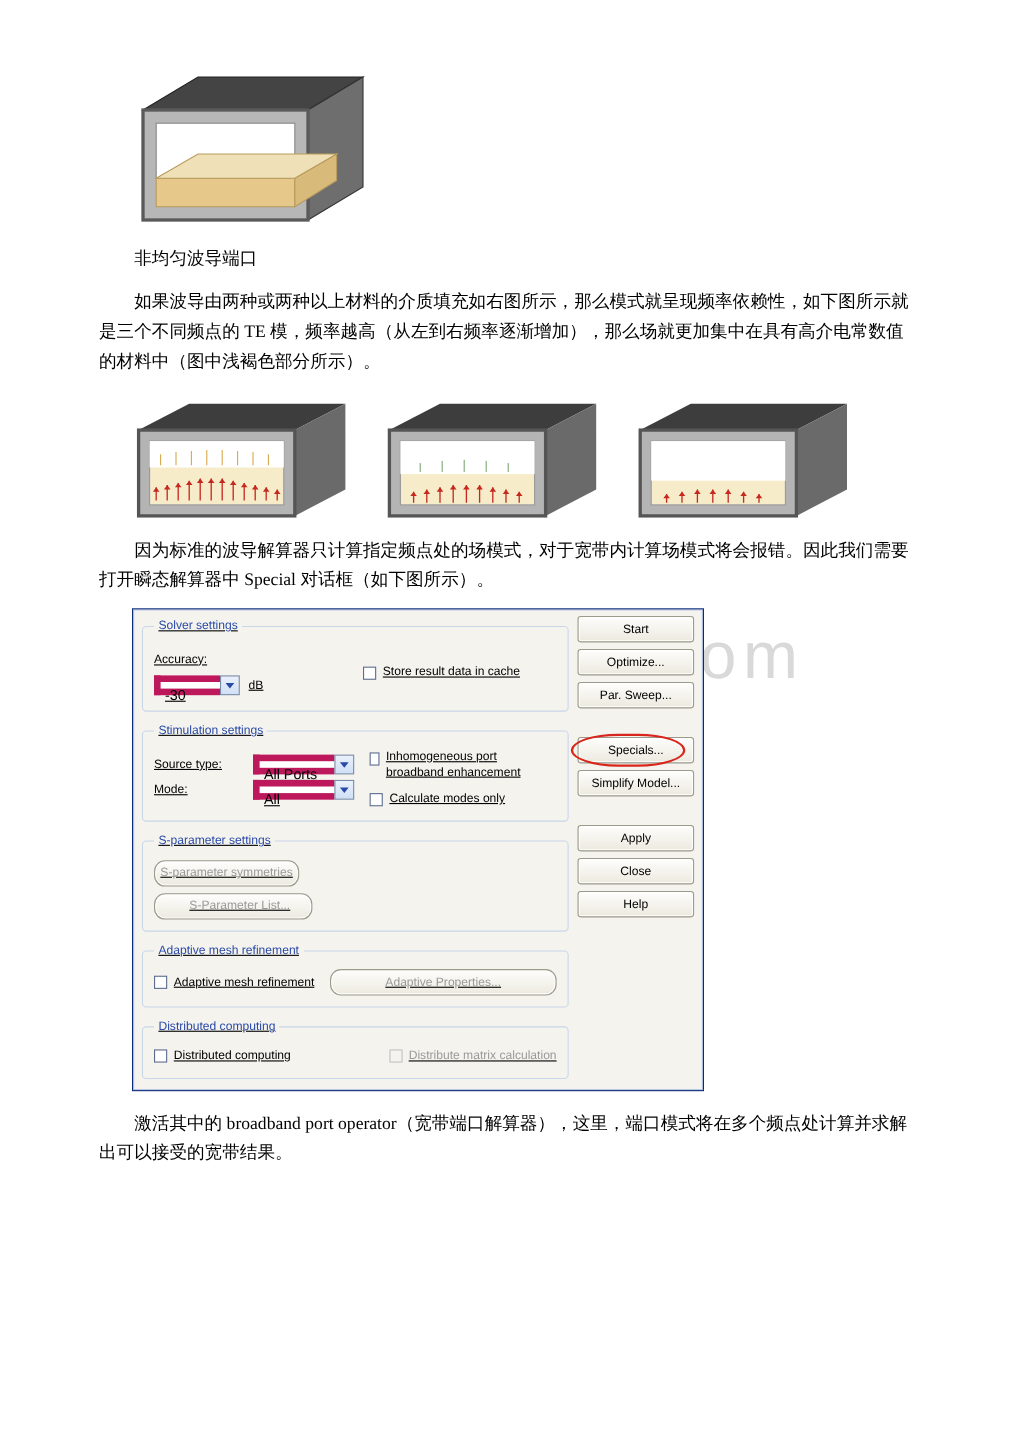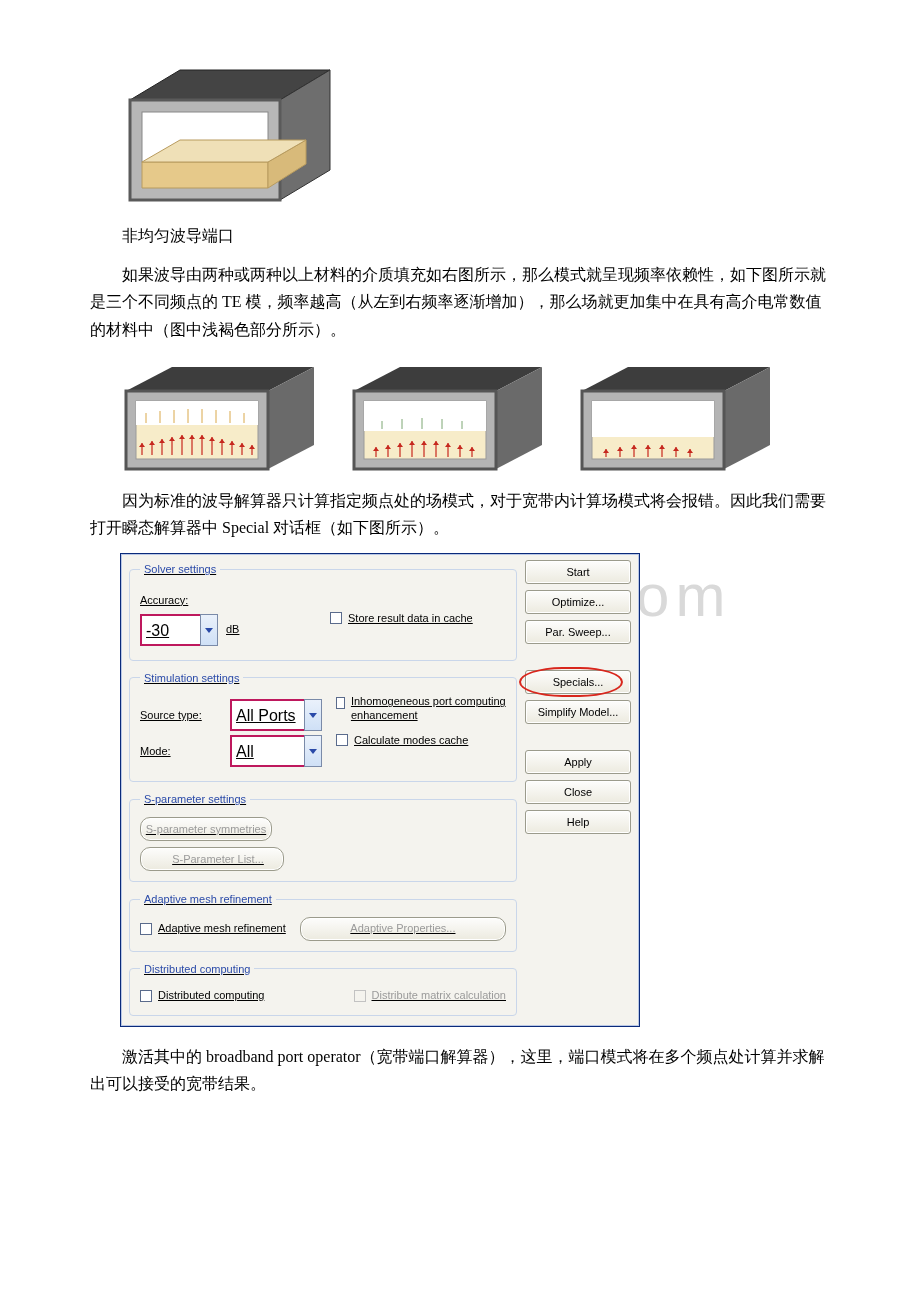--- a/index.html
+++ b/index.html
@@ -70,26 +70,26 @@
     border-radius: 4px;
     margin: 0 0 8px 0;
     padding: 8px 10px 10px 10px;
     text-decoration: underline;
   }
   legend { color: #2a4aa8; padding: 0 4px; font-size: 11px; }
   .row { display: flex; align-items: center; gap: 8px; margin: 4px 0; }
   .lbl { width: 82px; }
   .input {
     background: #fff;
-    border: 2px solid #be185d;
-    height: 32px;
+    border: 6px solid #be185d;
+    height: 18px;
     box-sizing: border-box;
     padding: 1px 4px;
     font-family: Tahoma, Arial, sans-serif;
-    font-size: 16px;
+    font-size: 13px;
   }
   .input.disabled { background: #f4f3ee; color: #8a8a8a; border-color: #c2c2c2; }
   .combo { display: flex; align-items: stretch; }
   .combo .input { border-right: none; }
   .combo .cbtn {
     width: 16px;
     border: 1px solid #7a8aa8;
     background: linear-gradient(#eaf1fb,#cfe0f6);
     display: flex; align-items: center; justify-content: center;
   }
@@ -319,25 +319,25 @@
                       <svg viewBox="0 0 8 8">
                         <polygon points="0,2 8,2 4,7" fill="#2a4aa8"></polygon>
                       </svg>
                     </div>
                 </div>
               </div>
             </div>
             <div>
               <label class="chk" style="align-items:flex-start;">
                 <span class="box" style="margin-top:2px;"></span>
-                  <span style="line-height:1.25;">Inhomogeneous port computing enhancement</span>
+                  <span style="line-height:1.25;">Inhomogeneous port broadband enhancement</span>
               </label>
               <label class="chk" style="margin-top:8px;">
                 <span class="box"></span>
-                  <span>Calculate modes cache</span>
+                  <span>Calculate modes only</span>
               </label>
             </div>
           </div>
         </fieldset>
 
         <fieldset>
           <legend>S-parameter settings</legend>
           <div class="two-col">
             <div>
               <div class="btn disabled wide">S-parameter symmetries</div>

